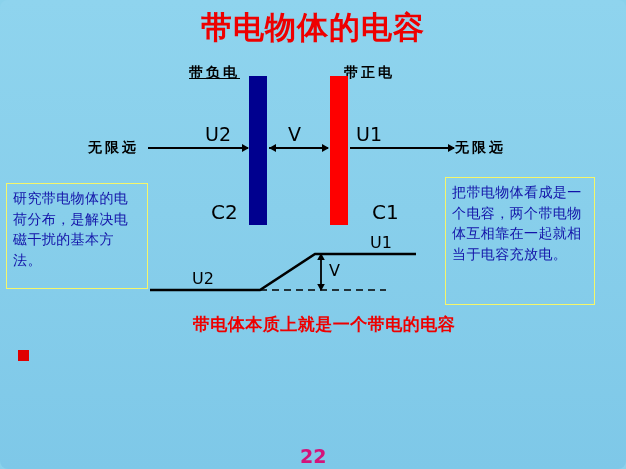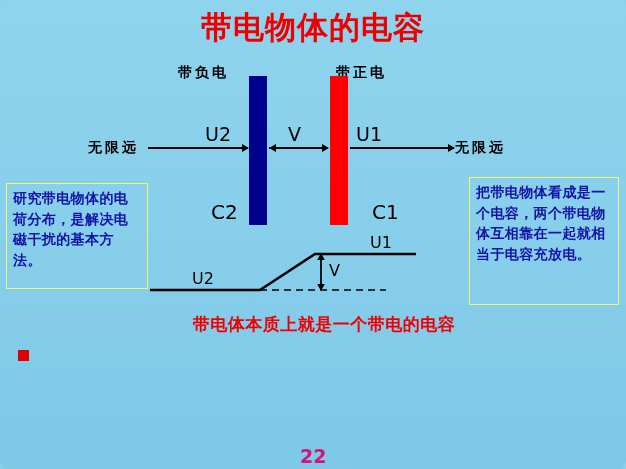--- a/index.html
+++ b/index.html
@@ -22,22 +22,22 @@
     color:#ee0000;font-weight:bold;font-size:31px;line-height:36px;
     letter-spacing:1px;
     font-family:"DejaVu Sans","Liberation Sans",sans-serif;
   }
 
   
   .cnlabel{
     color:#000000;font-size:14px;font-weight:bold;line-height:16px;
     letter-spacing:3px;white-space:nowrap;
   }
-  #lbl-neg{left:178px;top:64px;}
-  #lbl-pos{left:336px;top:64px;}
+  #lbl-neg{left:189px;top:64px;text-decoration:underline;}
+  #lbl-pos{left:344px;top:64px;}
 
   
   #plate-neg{left:249px;top:76px;width:18px;height:149px;background:#00008f;}
   #plate-pos{left:330px;top:76px;width:18px;height:149px;background:#fe0000;}
 
   
   #inf-left{left:88px;top:139px;}
   #inf-right{left:455px;top:139px;}
 
   
@@ -72,27 +72,27 @@
   .clabel{
     color:#000;font-size:20px;line-height:22px;white-space:nowrap;
     font-family:"DejaVu Sans","Liberation Sans",sans-serif;
   }
   #c2{left:211px;top:201px;}
   #c1{left:372px;top:201px;}
 
   
   .callout{
     border:1.5px solid #f6f66a;background:transparent;
-    color:#1212a8;font-weight:bold;font-size:14px;line-height:20.5px;
+    color:#1212a8;font-weight:normal;font-size:14px;line-height:20.5px;
     letter-spacing:0.4px;
     font-family:"DejaVu Sans","Liberation Sans",sans-serif;
     padding:4px 5px 14px 6px;box-sizing:border-box;
   }
   #callout-left{left:6px;top:183px;width:142px;height:106px;}
-  #callout-right{left:469px;top:177px;width:150px;height:128px;}
+  #callout-right{left:445px;top:177px;width:150px;height:128px;}
 
   
   #wave{left:148px;top:232px;width:270px;height:66px;}
 
   
   #redline{
     left:0;top:313px;width:626px;text-align:center;
     color:#ee0000;font-weight:bold;font-size:17px;line-height:22px;
     letter-spacing:0.5px;
     padding-left:11px;

